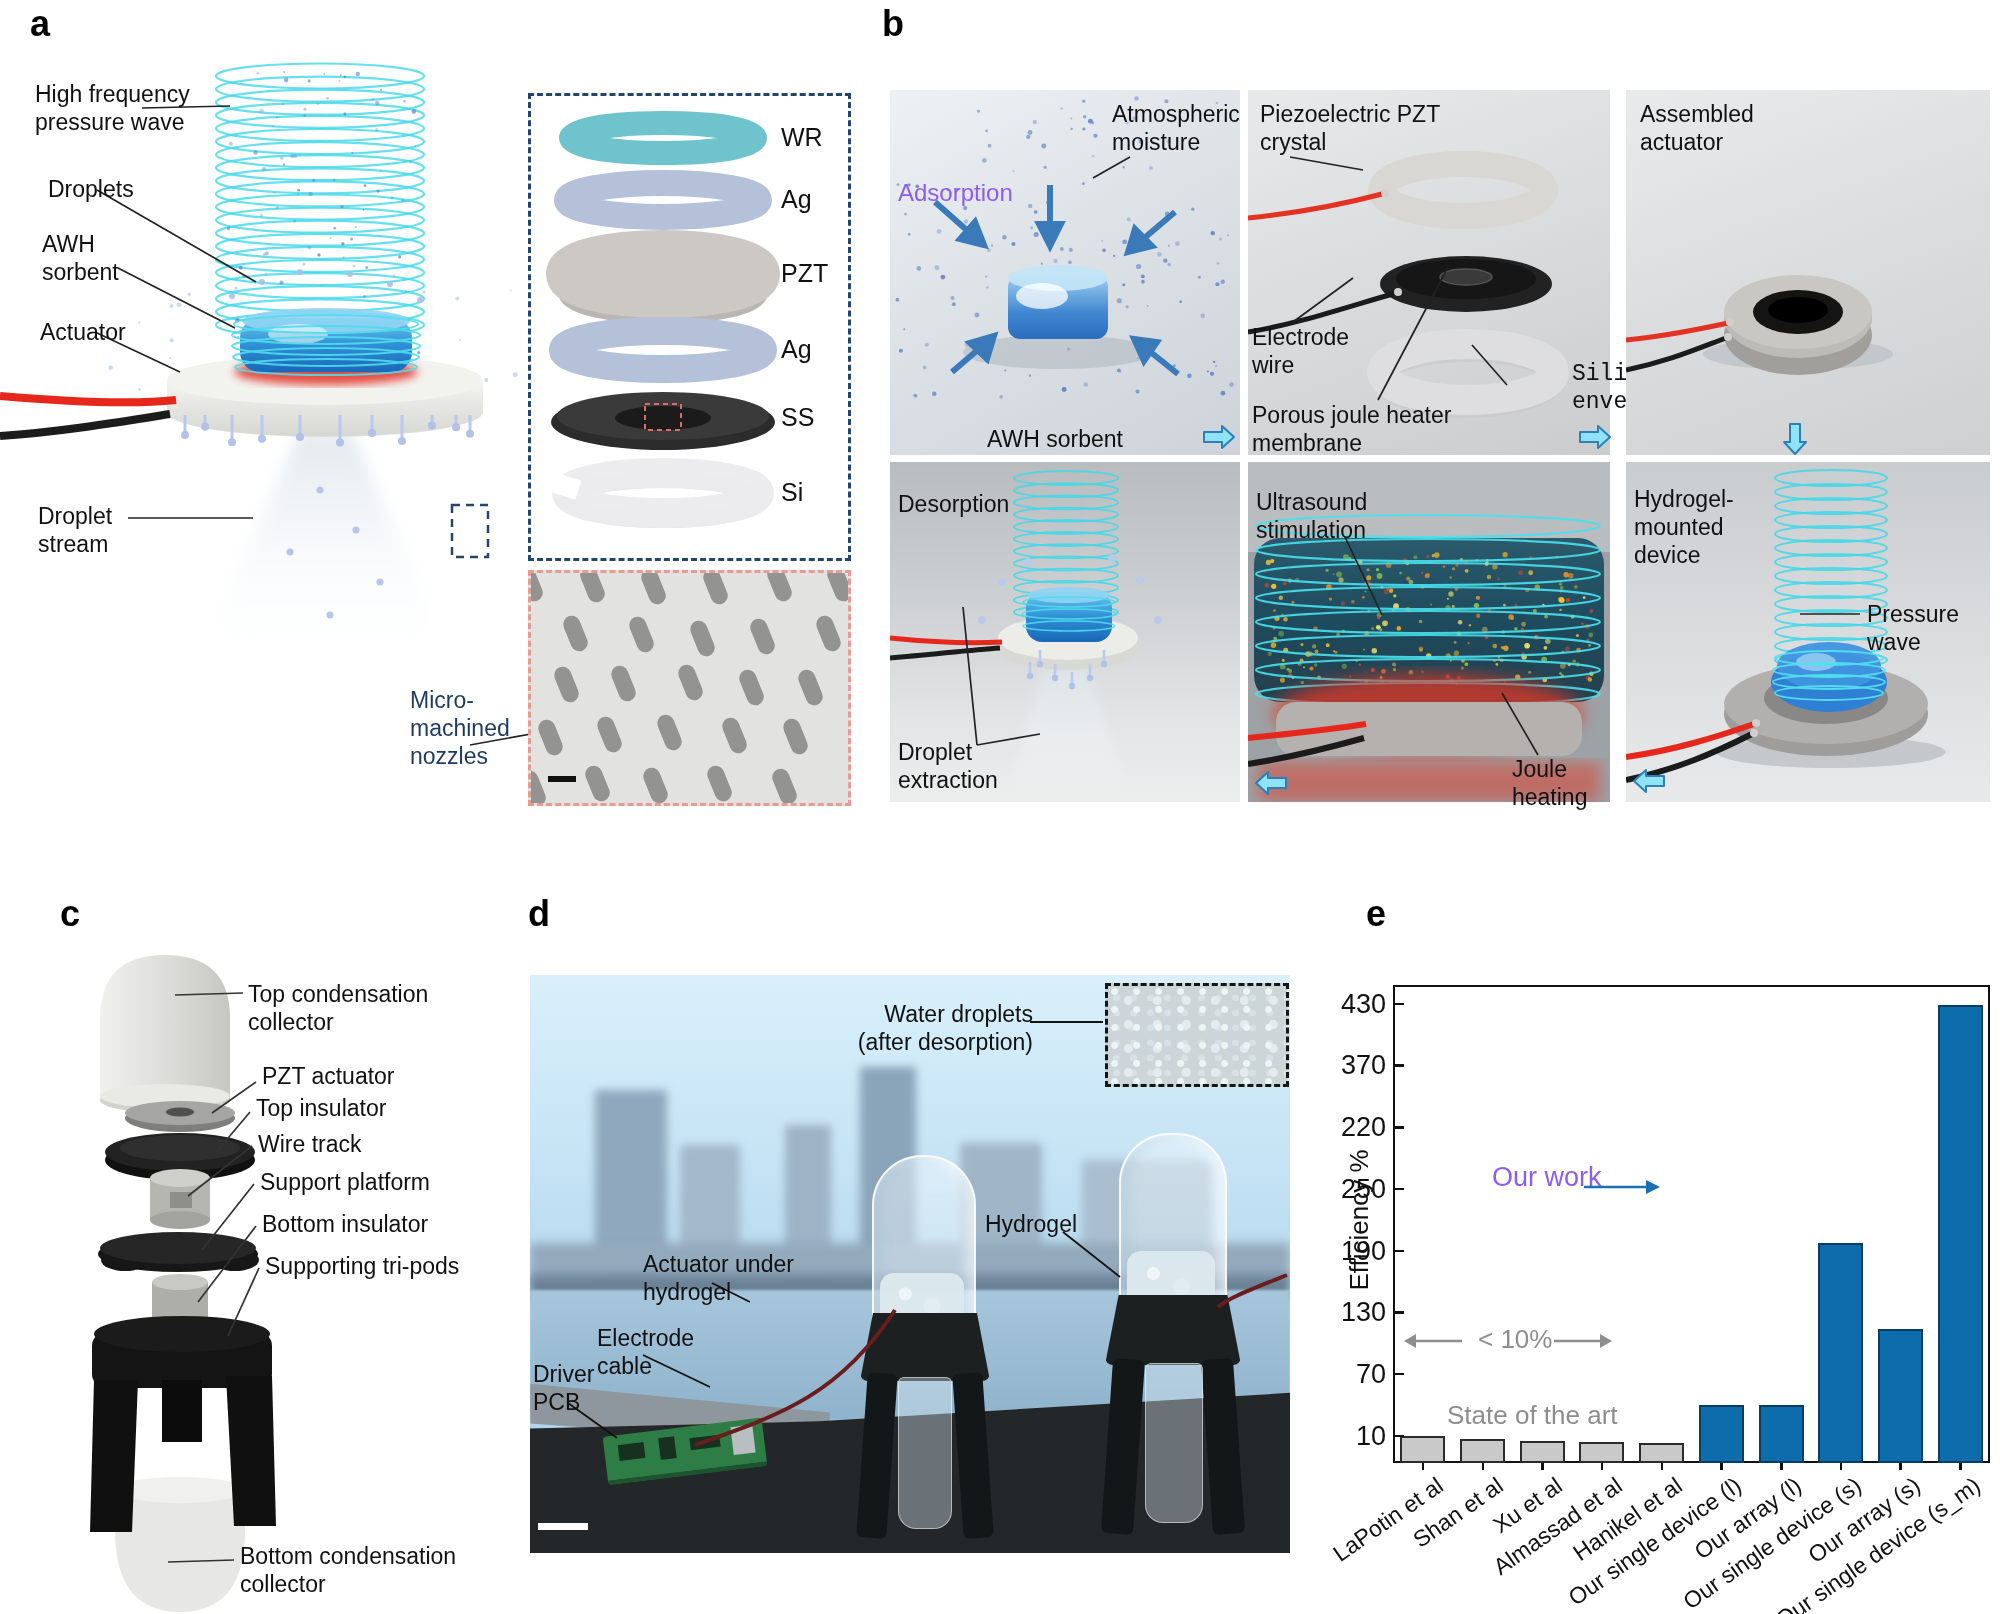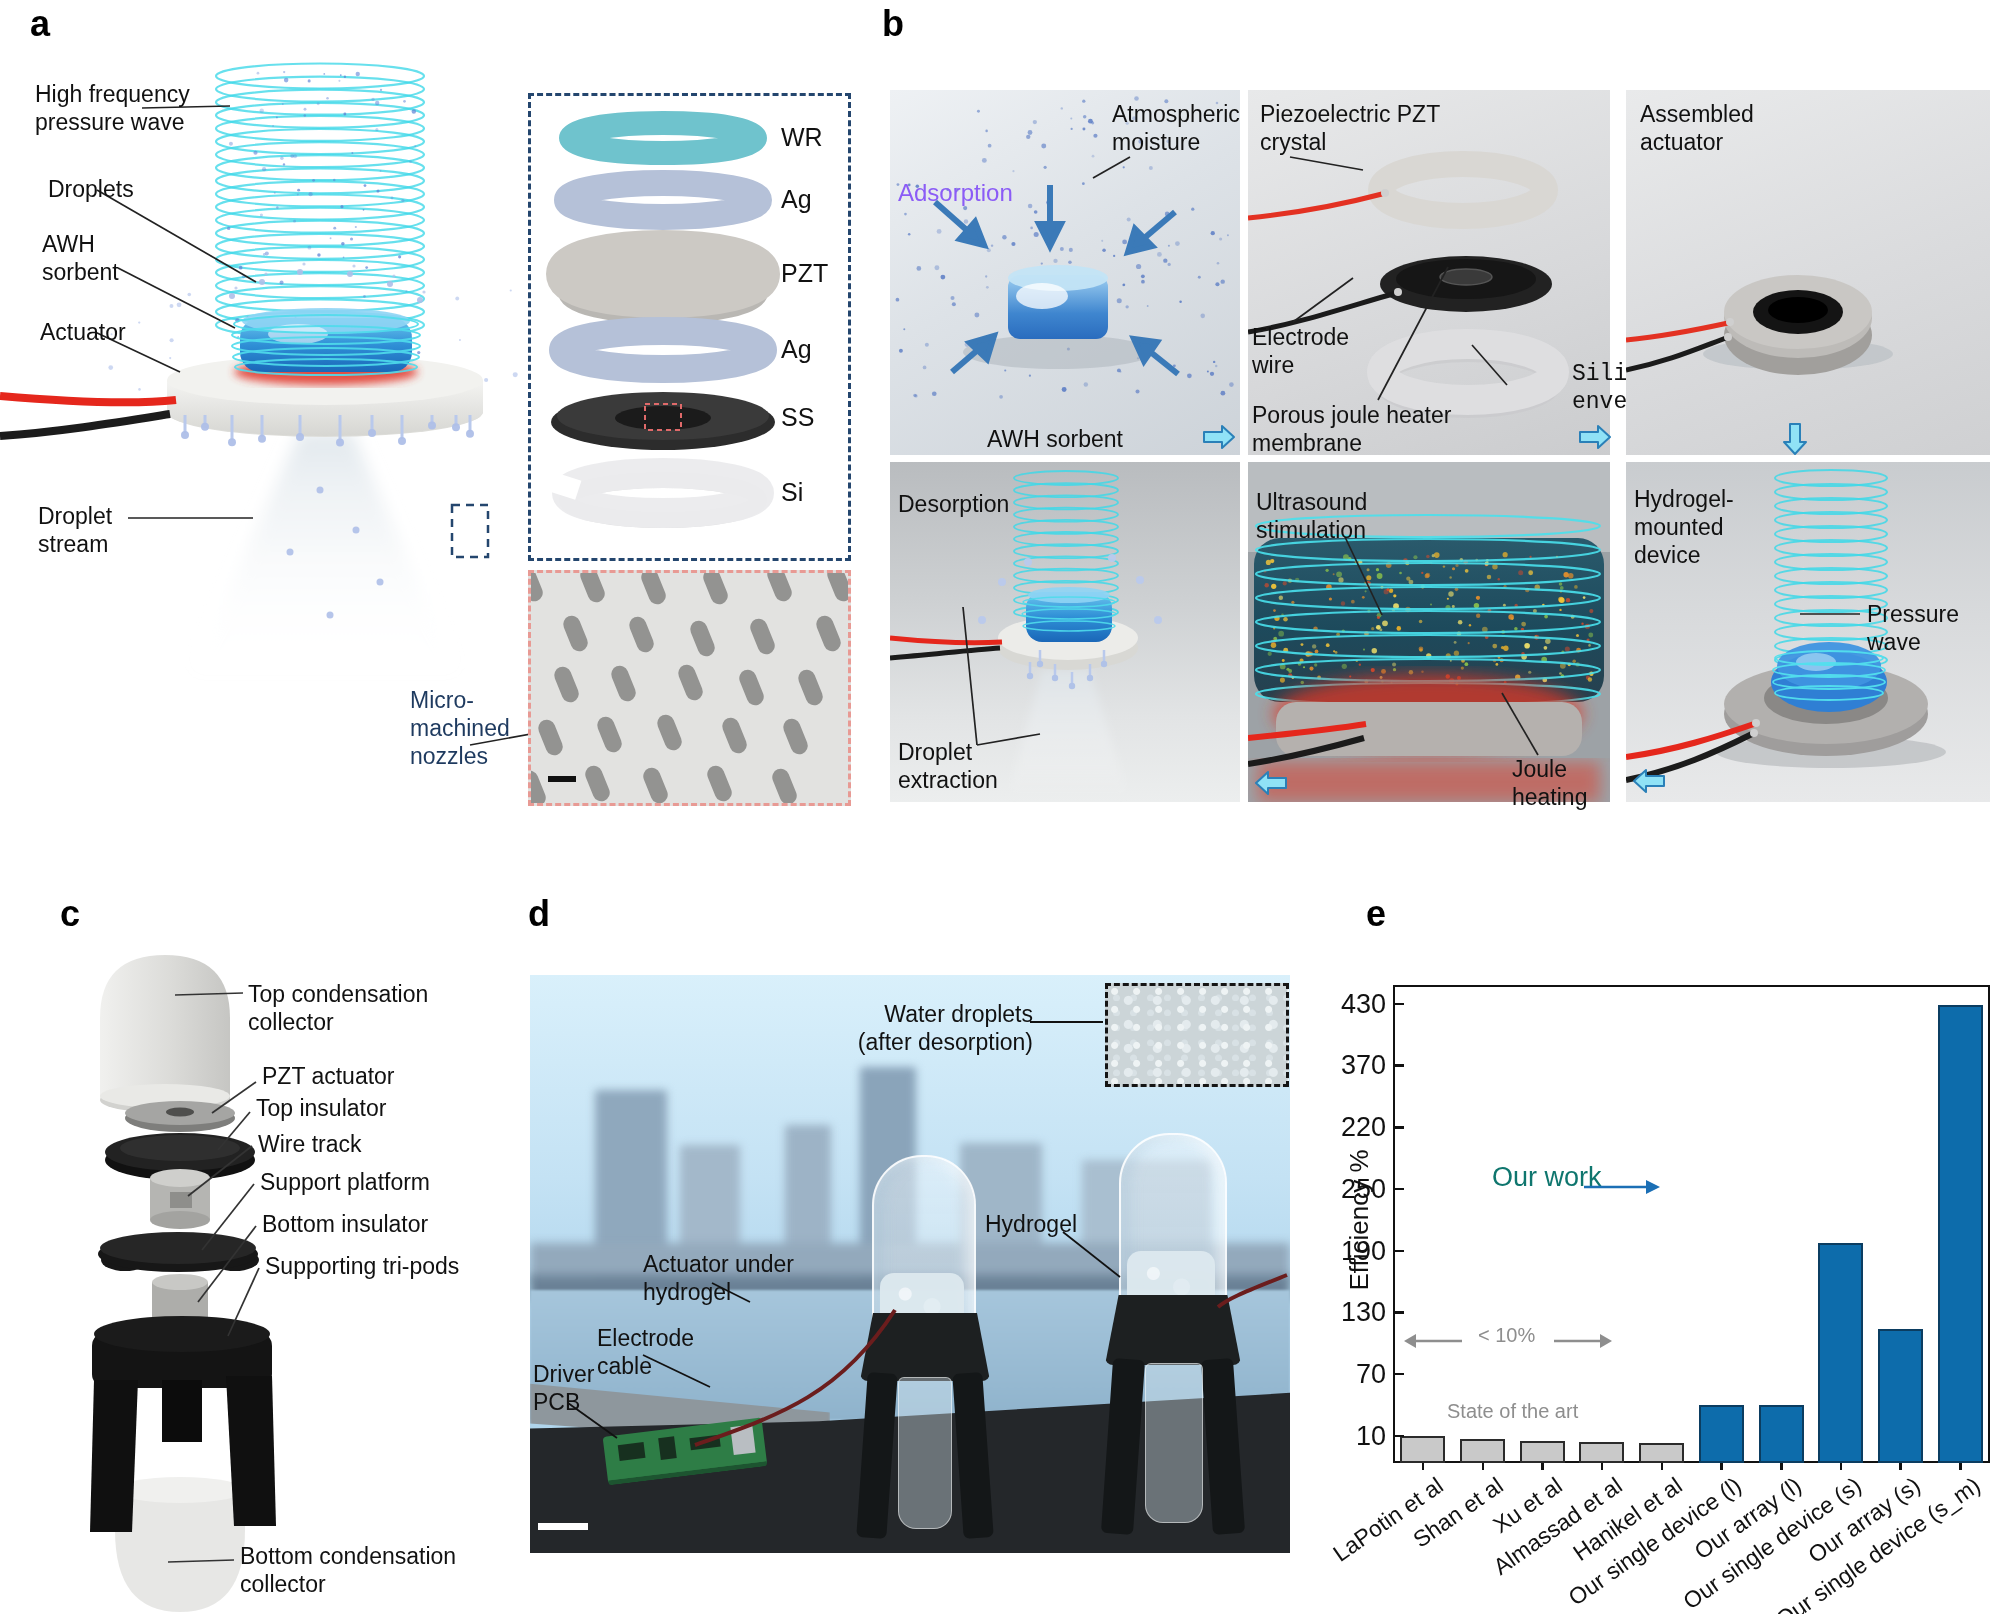--- a/index.html
+++ b/index.html
@@ -43,22 +43,22 @@
   #chart{position:absolute;left:1340px;top:880px;width:660px;height:734px;}
   #plot-frame{position:absolute;left:53px;top:105px;width:597px;height:478px;border:2.5px solid #111;box-sizing:border-box;}
   .ytl{position:absolute;width:46px;left:0;text-align:right;font-size:27px;color:#111;}
   .ytick{position:absolute;width:9px;height:2.5px;background:#111;}
   .xtick{position:absolute;width:2.5px;height:7px;background:#111;}
   .bar{position:absolute;box-sizing:border-box;}
   .xlab{position:absolute;transform-origin:0 0;transform:rotate(-35deg) translateX(-100%);
         white-space:nowrap;font-size:23px;color:#111;}
   #eff-label{position:absolute;left:-222px;top:326px;width:480px;height:28px;text-align:center;
              transform:rotate(-90deg);font-size:26px;color:#111;}
-  .ann-blue{position:absolute;font-size:27px;color:#0f766e;}
-  .ann-grey{position:absolute;font-size:20px;color:#8e8e8e;}
+  .ann-blue{position:absolute;font-size:27px;color:#8b5cf6;}
+  .ann-grey{position:absolute;font-size:26px;color:#8e8e8e;}
 </style>
 </head>
 <body>
 
 <div id="fig">
 
   <span class="pl" style="left:30px;top:6px;">a</span>
 
   <svg id="a-art" style="position:absolute;left:0;top:60px;" width="880" height="810" viewBox="0 0 880 810">
     <defs>

